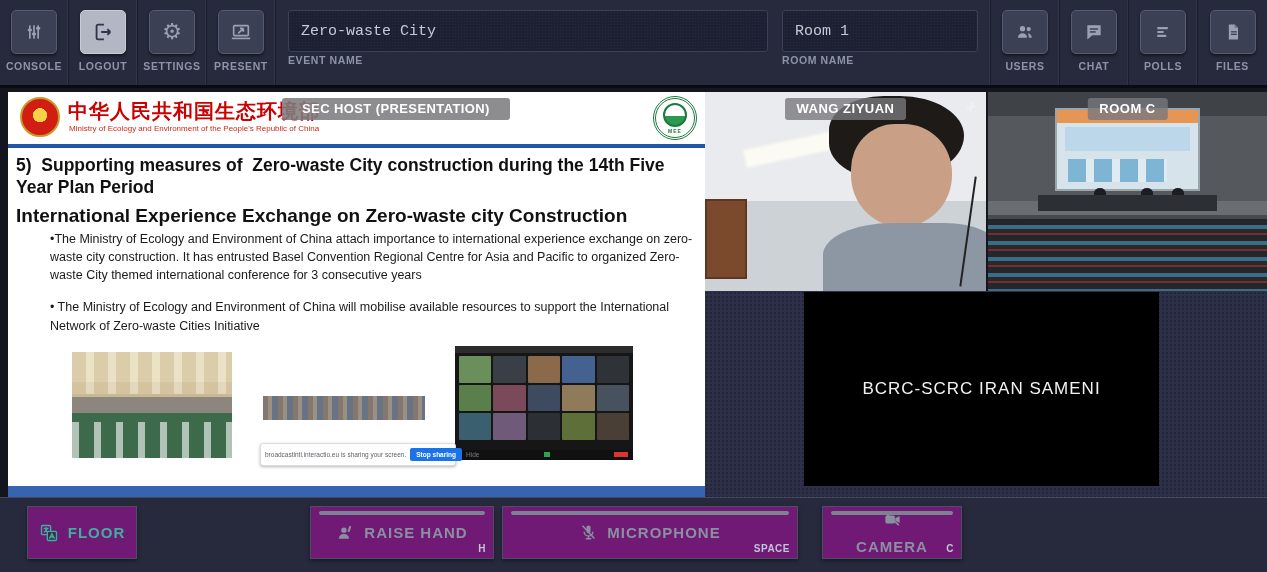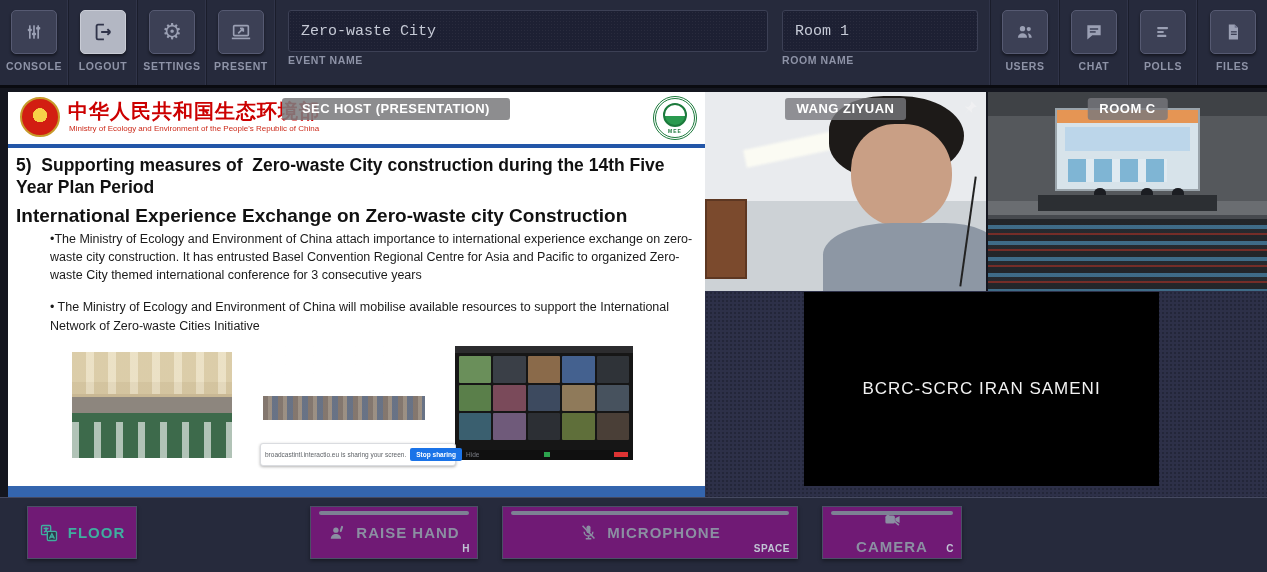--- a/index.html
+++ b/index.html
@@ -124,21 +124,21 @@
   .placeholder-tile span { color:#f2f2f2; font-size:17px; letter-spacing:1px; white-space:nowrap; }
 
   
   .bottombar { position:absolute; left:0; top:497px; width:1267px; height:75px; background:#262a3c; border-top:1px solid #454960; }
   .bb-btn { position:absolute; top:8px; height:53px; background:#701a75; border:1px solid #4b4f66; border-radius:0;
             display:flex; align-items:center; justify-content:center; gap:9px; cursor:pointer;
             color:#8b8fa2; font-size:15px; font-weight:bold; letter-spacing:1px; box-shadow:0 2px 4px rgba(0,0,0,.4); }
   .bb-btn .strip { position:absolute; left:8px; right:8px; top:4px; height:4px; background:#7d8194; border-radius:2px; }
   .bb-btn .shortcut { position:absolute; right:7px; bottom:4px; font-size:10px; color:#c0c4d4; letter-spacing:.5px; }
   .bb-floor { left:27px; width:110px; color:#3fae9f; }
-  .bb-raise { left:310px; width:168px; }
+  .bb-raise { left:310px; width:184px; }
   .bb-mic { left:502px; width:296px; }
   .bb-cam { left:822px; width:140px;flex-direction:column; }
 </style>
 </head>
 <body>
 
 <div id="app">
 
   <header class="topbar">
     <div class="tb-group btn-g">

